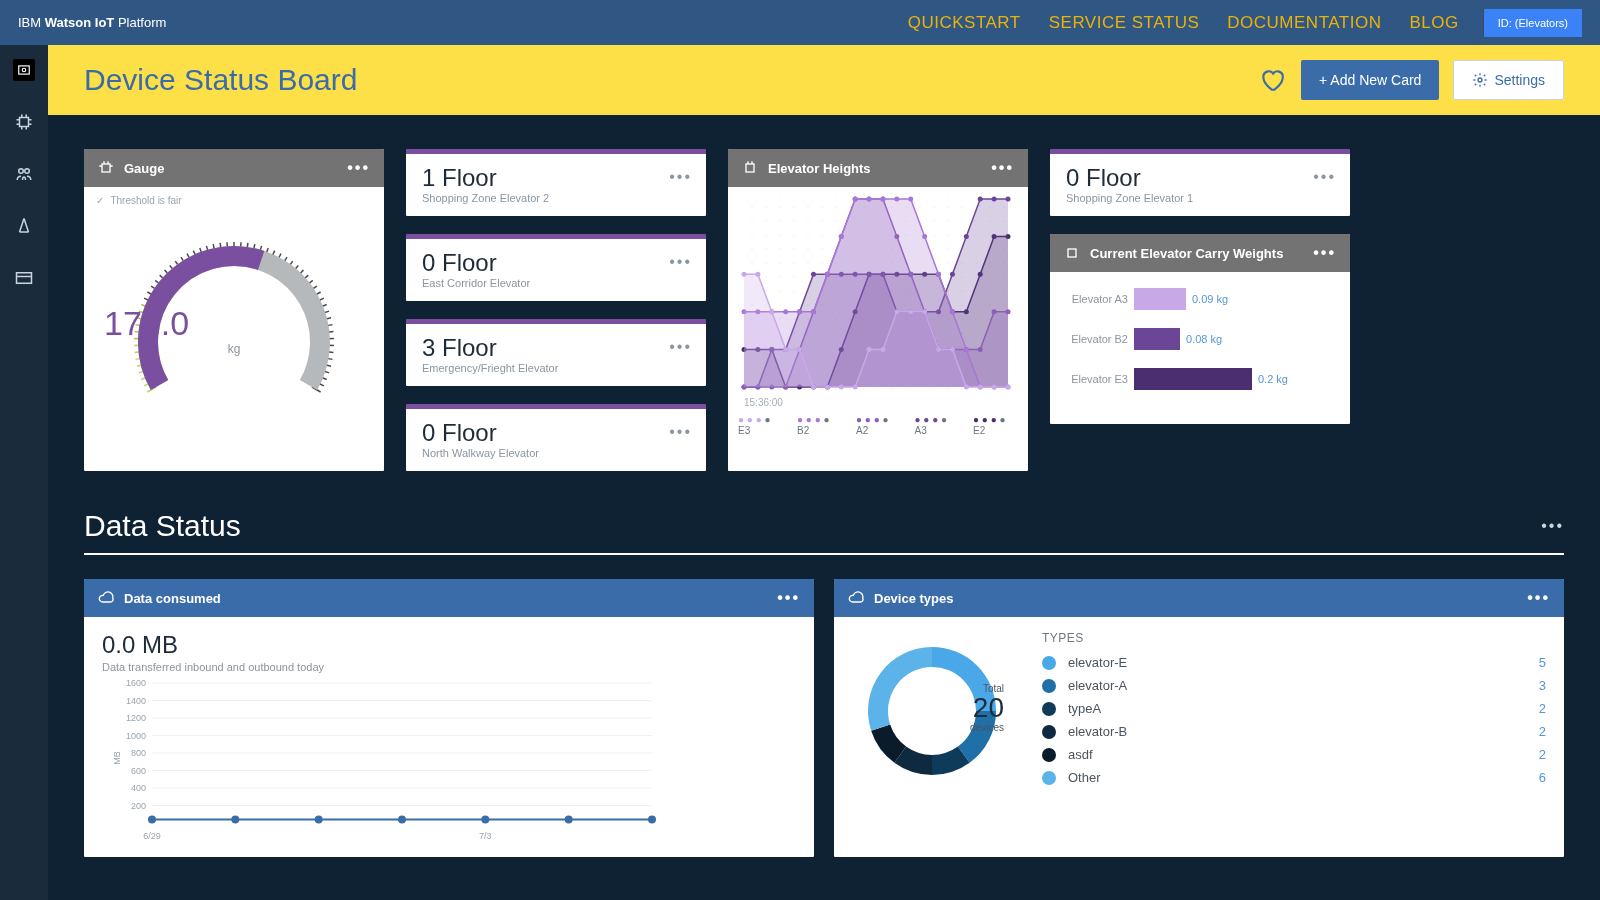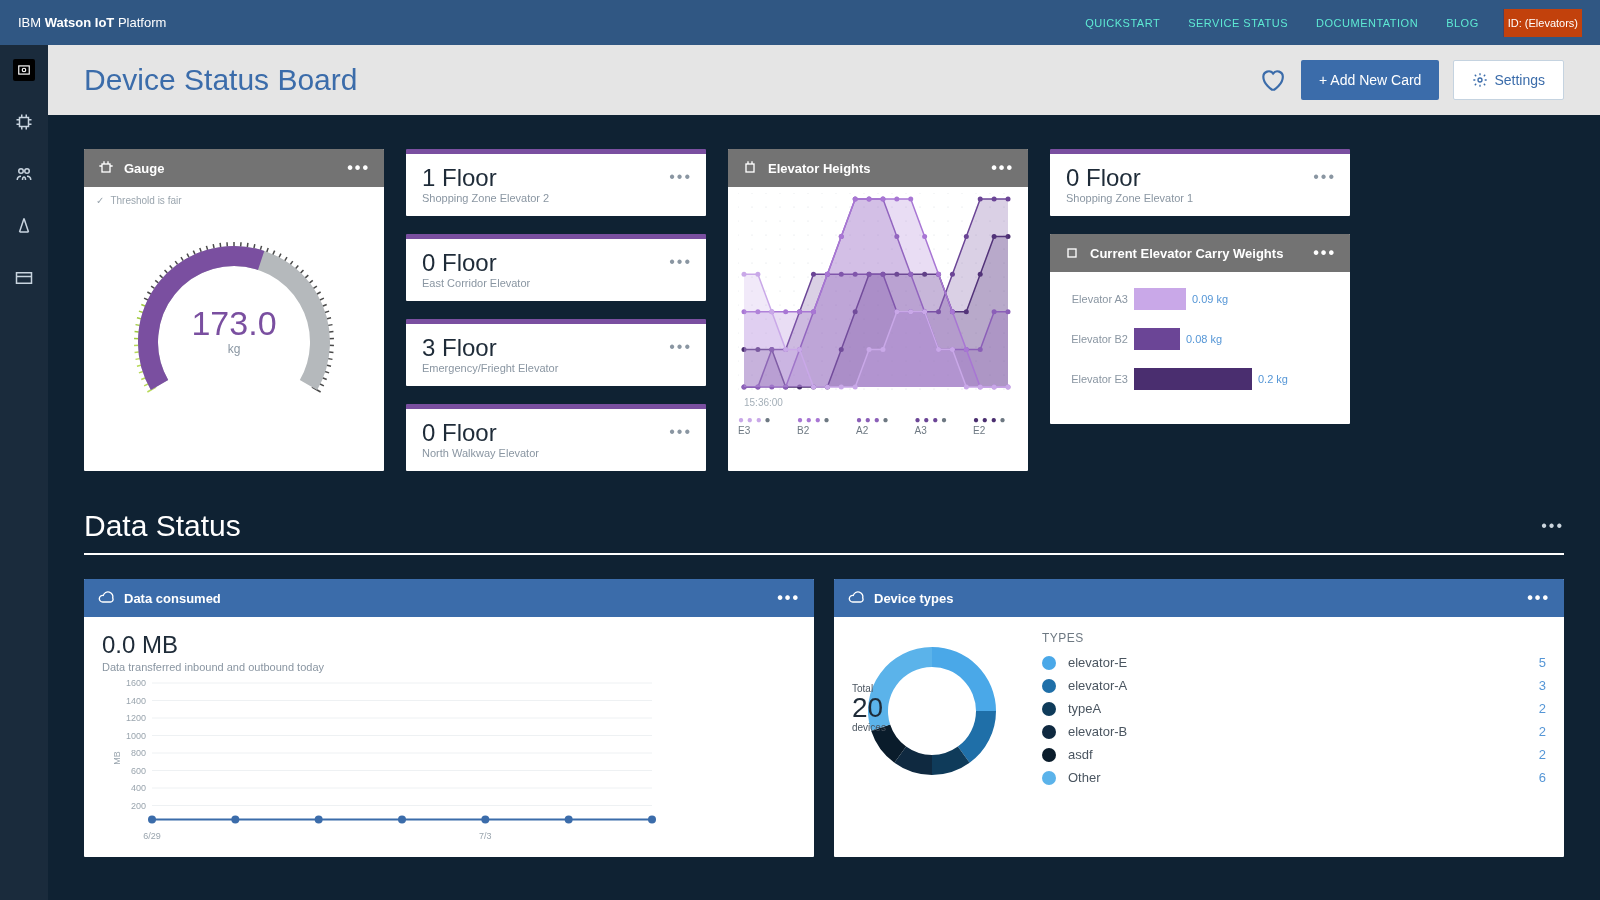--- a/index.html
+++ b/index.html
@@ -1,27 +1,27 @@
 <!DOCTYPE html>
 <html><head>
 <meta charset="utf-8">
 <style>
 *{margin:0;padding:0;box-sizing:border-box;font-family:"Helvetica Neue",Arial,sans-serif}
 body{background:#0f2233;color:#fff;width:1600px;height:900px;overflow:hidden}
 .topbar{height:45px;background:#305783;display:flex;align-items:center;padding:0 18px;font-size:13px}
 .brand{font-weight:300}.brand b{font-weight:700}
-.topnav{margin-left:auto;display:flex;gap:28px;letter-spacing:.5px;font-size:11px;color:#5eead4}
+.topnav{margin-left:auto;display:flex;gap:28px;letter-spacing:.5px;font-size:17px;color:#eab308}
 .topnav span{cursor:pointer}
-.idbox{margin-left:24px;background:#c2410c;border-left:1px solid #446;padding:8px 4px;font-size:11px}
+.idbox{margin-left:24px;background:#3b82f6;border-left:1px solid #446;padding:8px 14px;font-size:11px}
 .shell{display:flex;height:855px}
 .rail{width:48px;background:#1a2b3c;display:flex;flex-direction:column;align-items:center;padding-top:14px;gap:30px}
 .rail div{width:22px;height:22px;display:flex;align-items:center;justify-content:center;color:#c8d4df;cursor:pointer}
 .rail .sel{background:#000;border-radius:2px;padding:4px}
 .main{flex:1;overflow:auto}
-.hdr{background:#e5e5e5;color:#3b6caa;height:70px;display:flex;align-items:center;padding:0 36px}
+.hdr{background:#fde047;color:#3b6caa;height:70px;display:flex;align-items:center;padding:0 36px}
 .hdr h1{font-weight:300;font-size:30px}
 .hdr .sp{flex:1}
 .heart{width:26px;height:26px;color:#3b6caa;margin-right:16px;cursor:pointer}
 .btn{height:40px;padding:0 18px;border-radius:2px;font-size:14px;display:flex;align-items:center;cursor:pointer;gap:6px}
 .btn.primary{background:#3b6caa;color:#fff}
 .btn.ghost{background:#fff;border:1px solid #c5d3e0;color:#3b6caa;margin-left:14px}
 .board{padding:34px 36px;display:grid;grid-template-columns:300px 300px 300px 300px;gap:22px}
 .card{background:#fff;color:#333;border-radius:1px;position:relative;overflow:hidden}
 .chead{height:38px;display:flex;align-items:center;padding:0 14px;color:#fff;font-size:13px;font-weight:600}
 .chead.purple{background:#737373}
@@ -30,42 +30,42 @@
 .dots{margin-left:auto;letter-spacing:2px;cursor:pointer;font-size:16px}
 .floorcard{border-top:5px solid #7a4fa0;padding:10px 16px 12px;position:relative}
 .floorcard .big{font-size:24px;color:#1e2b38;font-weight:300}
 .floorcard .sub{font-size:11px;color:#8a96a2;margin-top:0}
 .floorcard .dots2{position:absolute;top:14px;right:14px;color:#8a96a2;cursor:pointer;letter-spacing:2px}
 .stack{display:flex;flex-direction:column;gap:18px}
 .gauge-wrap{padding:8px 12px 16px}
 .gauge-note{font-size:10px;color:#9aa5ae;display:flex;align-items:center;gap:6px}
 .gauge-note::before{content:"✓";color:#9aa5ae}
 .gaugebox{position:relative;width:260px;height:230px;margin:6px auto 0}
-.gval{position:absolute;left:0;right:0;top:92px;text-align:center;color:#7a4fa0;font-size:34px;font-weight:400}
+.gval{position:absolute;left:0;right:0;top:92px;text-align:left;color:#7a4fa0;font-size:34px;font-weight:400}
 .gunit{position:absolute;left:0;right:0;top:130px;text-align:center;color:#8a96a2;font-size:12px}
 .eh-body{padding:6px 10px 8px}
 .eh-time{font-size:10px;color:#a4afb8;margin-top:4px;margin-left:6px}
 .eh-legend{display:flex;gap:14px;justify-content:center;font-size:10px;color:#6d7882;margin-top:6px}
 .eh-legend span::before{content:"● ";}
 .bars-body{padding:16px 14px}
 .brow{display:flex;align-items:center;margin-bottom:18px;font-size:11px}
 .brow .lbl{width:64px;color:#8a96a2;text-align:right;margin-right:6px}
 .brow .bar{height:22px}
 .brow .val{margin-left:6px;color:#5596d6;font-size:11px}
 .section-title{padding:0 36px;margin-top:4px;display:flex;align-items:center}
 .section-title h2{font-weight:300;font-size:30px}
 .section-title .dots{color:#cbd5dd}
 .section-rule{height:2px;background:#fff;margin:10px 36px 0}
 .row2{padding:24px 36px;display:grid;grid-template-columns:1fr 1fr;gap:20px}
 .dc-body{padding:14px 18px}
 .dc-big{font-size:24px;color:#1e2b38;font-weight:300}
 .dc-sub{font-size:11px;color:#8a96a2;margin-top:2px}
 .dt-body{display:flex;padding:14px 18px;gap:30px}
 .donut-wrap{position:relative;width:160px;height:160px}
-.donut-center{position:absolute;left:0;right:17px;top:52px;text-align:left;color:#4a5560}
+.donut-center{position:absolute;left:0;right:8px;top:52px;text-align:right;color:#4a5560}
 .donut-center .t{font-size:10px}
 .donut-center .n{font-size:28px;color:#1e2b38;line-height:1}
 .donut-center .d{font-size:10px}
 .types{flex:1}
 .types h4{font-size:12px;color:#6d7882;font-weight:400;letter-spacing:.5px;margin-bottom:10px}
 .trow{display:flex;align-items:center;font-size:13px;color:#4a5560;margin-bottom:8px}
 .trow .sw{width:14px;height:14px;border-radius:50%;margin-right:12px}
 .trow .ct{margin-left:auto;color:#5596d6}
 svg{display:block}
 </style>

